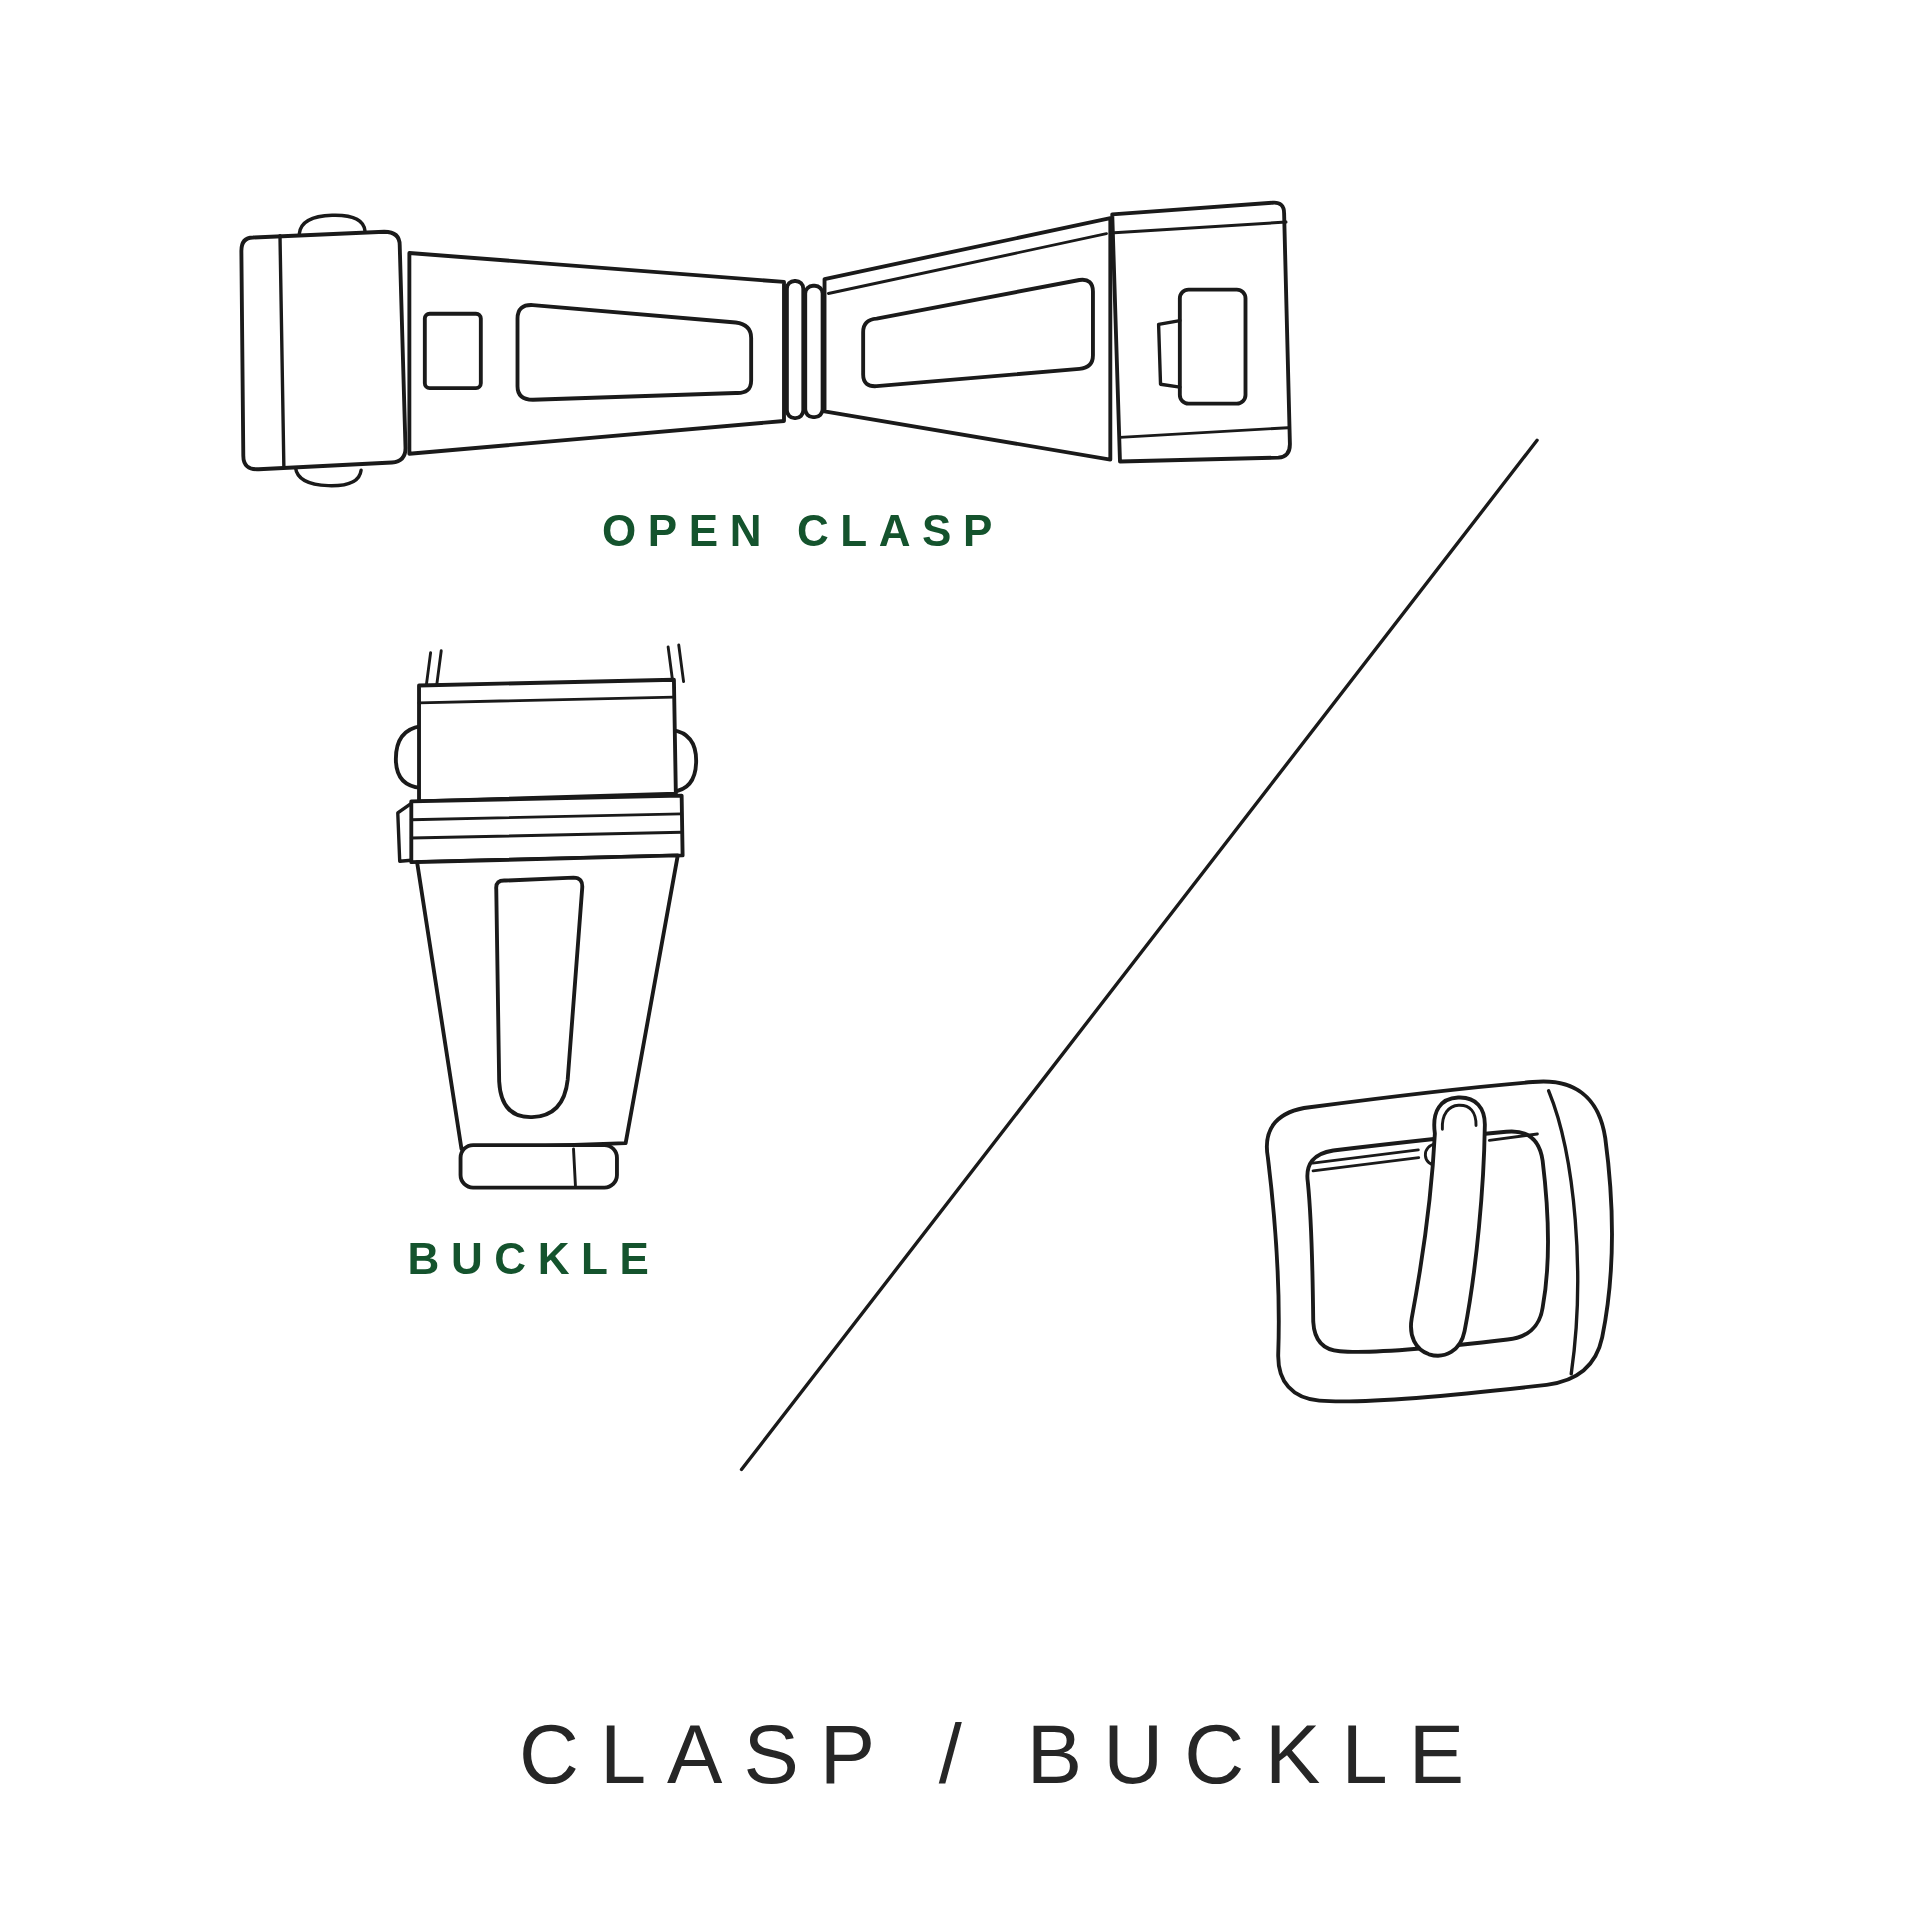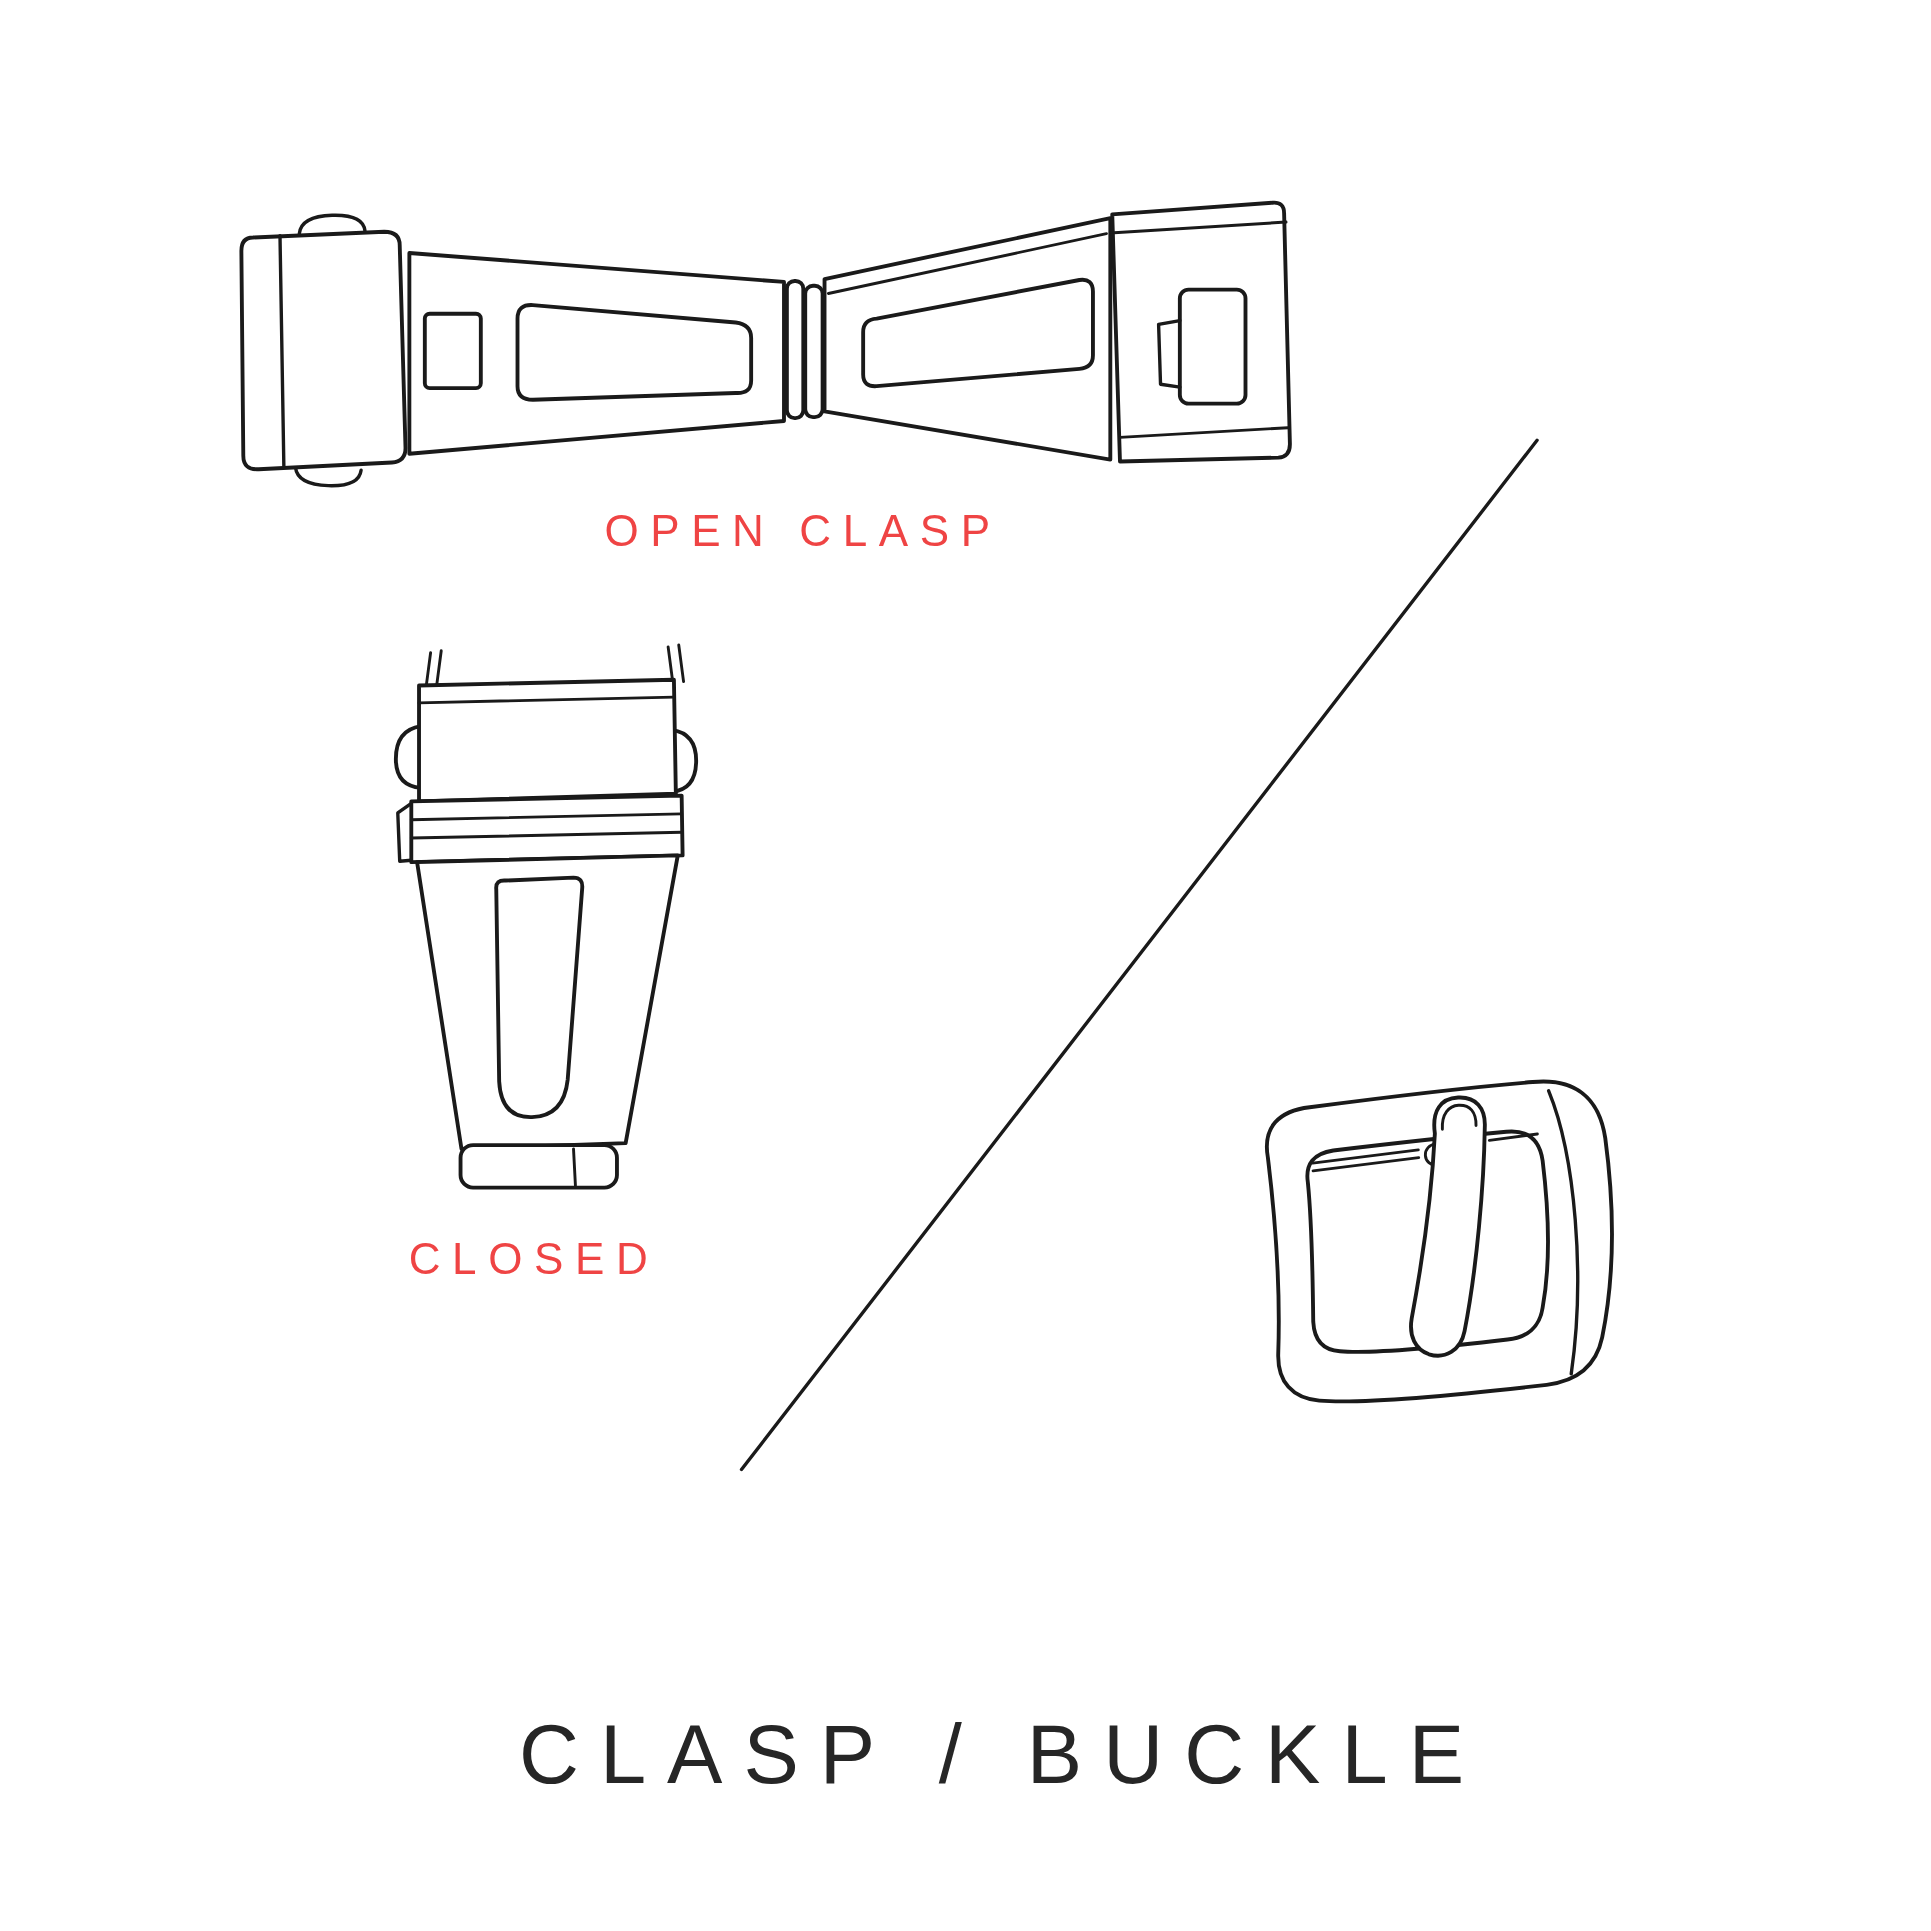--- a/index.html
+++ b/index.html
@@ -7,24 +7,24 @@
     position:relative;
     width:1931px;height:1931px;
     background:#ffffff;
     font-family:"Liberation Sans", sans-serif;
     overflow:hidden;
   }
   .diagram-svg{position:absolute;left:0;top:0;width:1931px;height:1931px;}
   .label{
     position:absolute;
     transform:translateX(-50%);
-    color:#ef4444;
+    color:#14532d;
     font-size:44px;
     letter-spacing:11.6px;
-    font-weight:400;
+    font-weight:700;
     white-space:nowrap;
     user-select:none;
   }
   .label.small{font-size:44px;}
   .label.title{
     font-size:83px;
     letter-spacing:21px;
     color:#262626;
     font-weight:400;
   }
@@ -150,18 +150,18 @@
              C 1507 1400 1490 1408 1474 1402
              C 1460 1396 1454 1382 1458 1364
              C 1472 1306 1486 1232 1492 1174 Z"></path>
         <path d="M 1500 1170 C 1500 1154 1508 1146 1518 1146 C 1530 1146 1536 1154 1535 1168" stroke-width="3"></path>
       </g>
     </g>
   </svg>
 
   <div class="label small" style="left:803px; top:506px;">OPEN CLASP</div>
 
-  <div class="label small" style="left:534px; top:1234px;">CLOSED</div>
+  <div class="label small" style="left:534px; top:1234px;">BUCKLE</div>
 
   <div class="label title" style="left:966px; top:1707px;margin-left:36px;">CLASP / BUCKLE</div>
 
 </div>
 
 
 </body></html>

